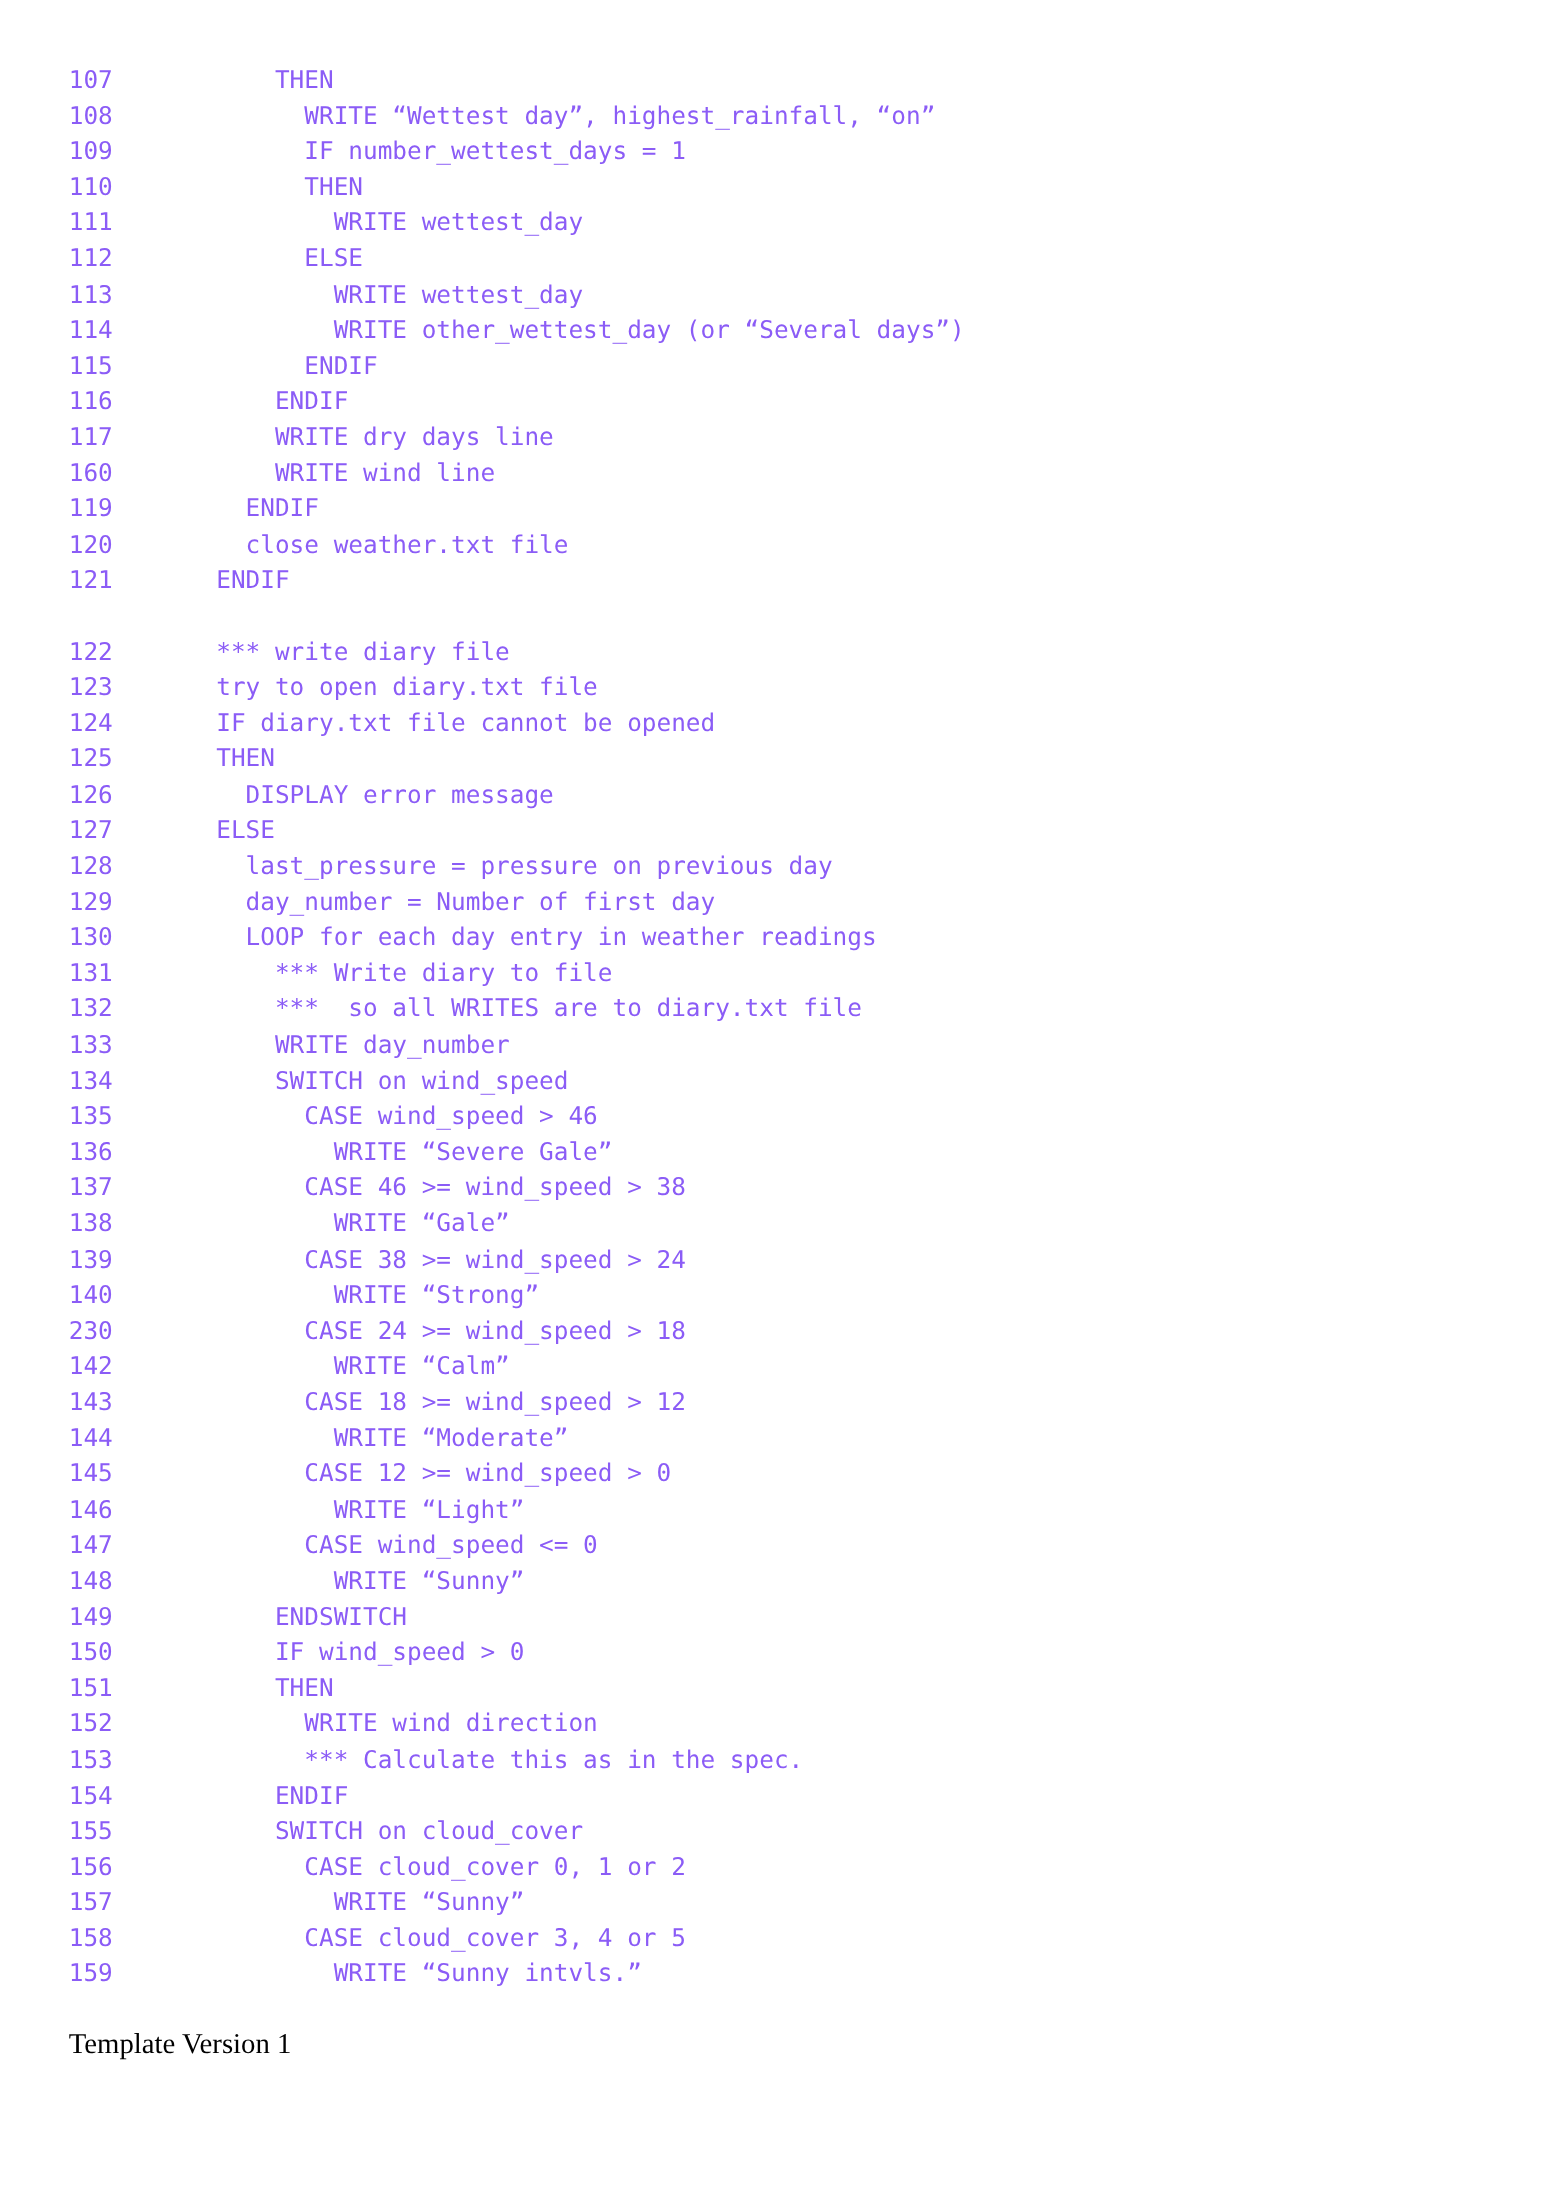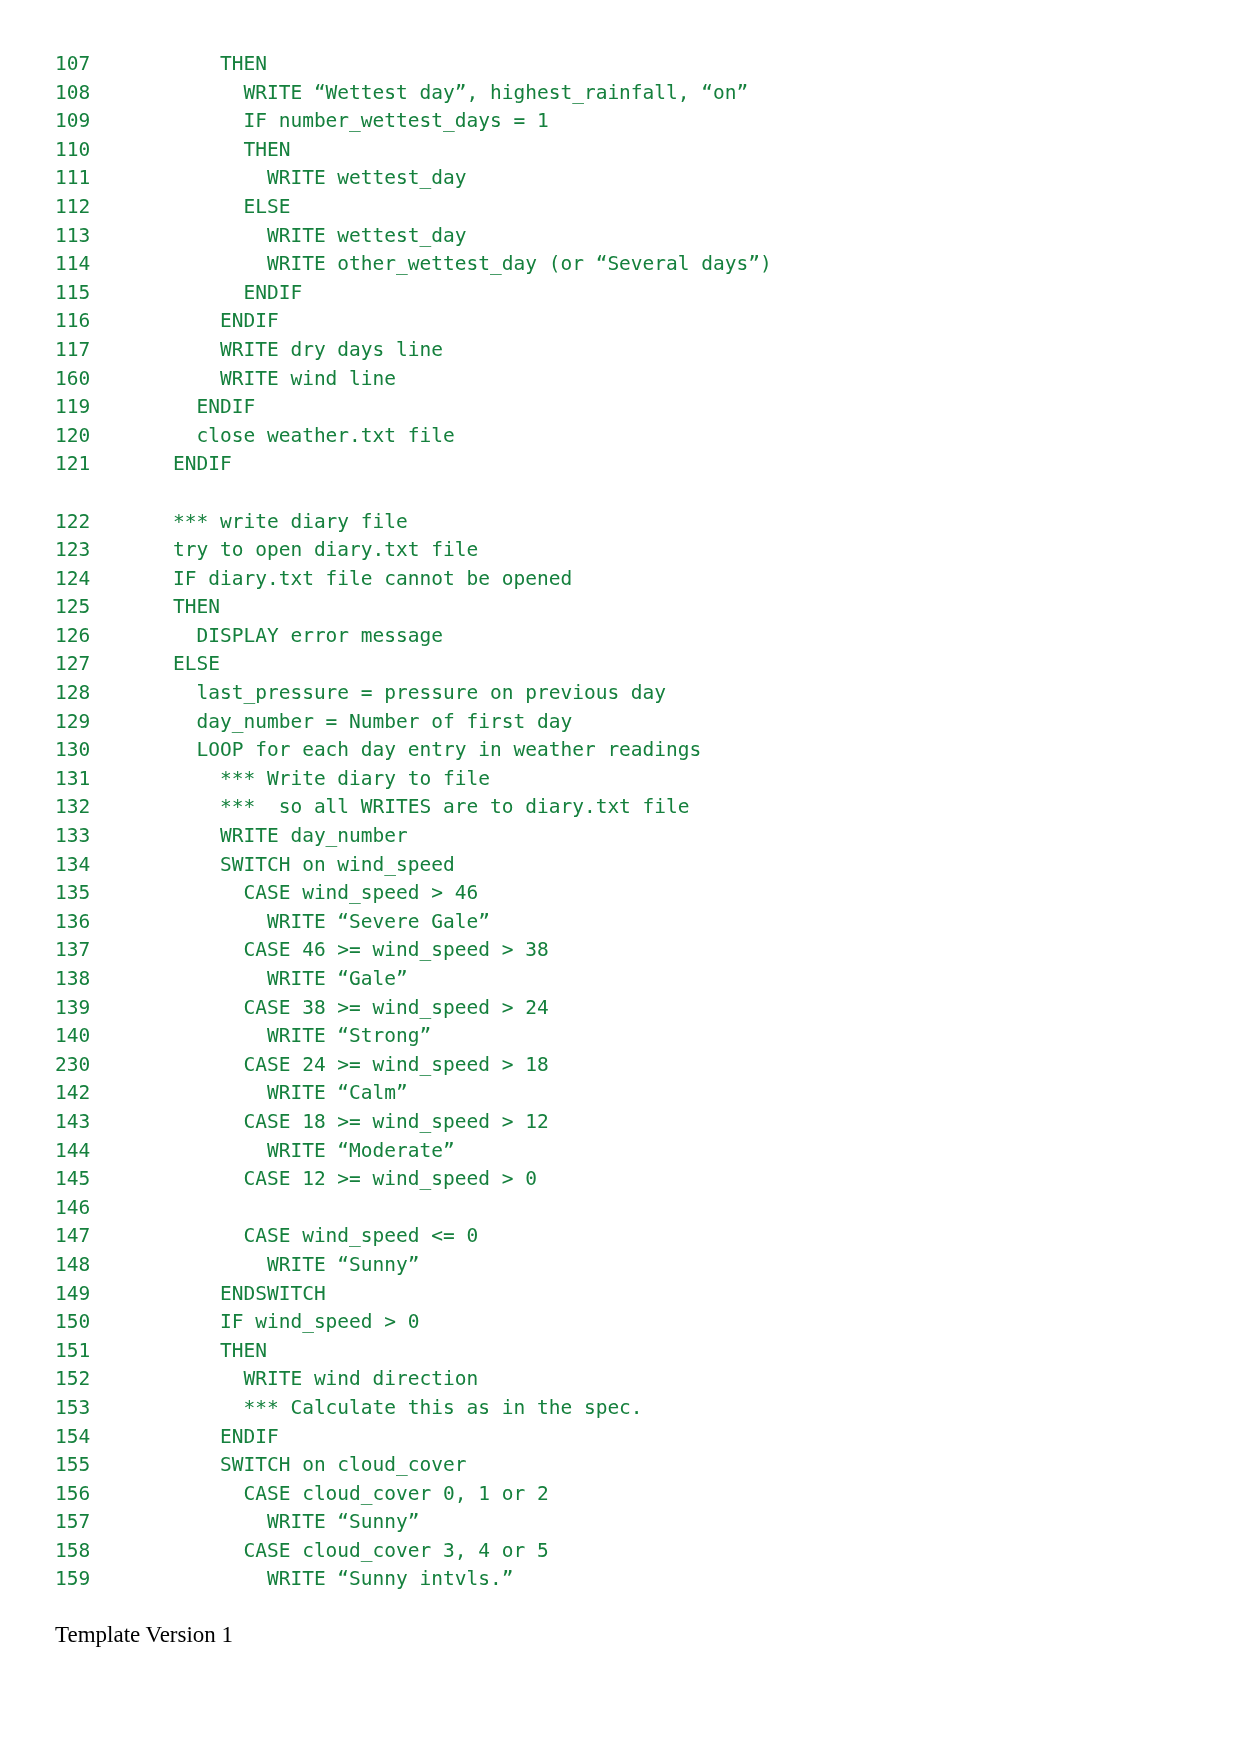--- a/index.html
+++ b/index.html
@@ -32,21 +32,21 @@
     width: 1120px;
   }
 
   .code-line {
     display: flex;
     align-items: baseline;
     height: 28.6px;
     font-family: "DejaVu Sans Mono", "Liberation Mono", monospace;
     font-size: 19.5px;
     line-height: 28.6px;
-    color: #15803d;
+    color: #8b5cf6;
     white-space: pre;
   }
 
   .code-line.blank {
     height: 28.6px;
   }
 
   .line-no {
     width: 118px;
     flex: 0 0 118px;
@@ -113,21 +113,21 @@
       <div class="code-line"><span class="line-no">136</span><span class="line-code">        WRITE “Severe Gale”</span></div>
       <div class="code-line"><span class="line-no">137</span><span class="line-code">      CASE 46 &gt;= wind_speed &gt; 38</span></div>
       <div class="code-line"><span class="line-no">138</span><span class="line-code">        WRITE “Gale”</span></div>
       <div class="code-line"><span class="line-no">139</span><span class="line-code">      CASE 38 &gt;= wind_speed &gt; 24</span></div>
       <div class="code-line"><span class="line-no">140</span><span class="line-code">        WRITE “Strong”</span></div>
       <div class="code-line"><span class="line-no">230</span><span class="line-code">      CASE 24 &gt;= wind_speed &gt; 18</span></div>
       <div class="code-line"><span class="line-no">142</span><span class="line-code">        WRITE “Calm”</span></div>
       <div class="code-line"><span class="line-no">143</span><span class="line-code">      CASE 18 &gt;= wind_speed &gt; 12</span></div>
       <div class="code-line"><span class="line-no">144</span><span class="line-code">        WRITE “Moderate”</span></div>
       <div class="code-line"><span class="line-no">145</span><span class="line-code">      CASE 12 &gt;= wind_speed &gt; 0</span></div>
-      <div class="code-line"><span class="line-no">146</span></div>
+      <div class="code-line"><span class="line-no">146</span><span class="line-code">        WRITE “Light”</span></div>
       <div class="code-line"><span class="line-no">147</span><span class="line-code">      CASE wind_speed &lt;= 0</span></div>
       <div class="code-line"><span class="line-no">148</span><span class="line-code">        WRITE “Sunny”</span></div>
       <div class="code-line"><span class="line-no">149</span><span class="line-code">    ENDSWITCH</span></div>
       <div class="code-line"><span class="line-no">150</span><span class="line-code">    IF wind_speed &gt; 0</span></div>
       <div class="code-line"><span class="line-no">151</span><span class="line-code">    THEN</span></div>
       <div class="code-line"><span class="line-no">152</span><span class="line-code">      WRITE wind direction</span></div>
       <div class="code-line"><span class="line-no">153</span><span class="line-code">      *** Calculate this as in the spec.</span></div>
       <div class="code-line"><span class="line-no">154</span><span class="line-code">    ENDIF</span></div>
       <div class="code-line"><span class="line-no">155</span><span class="line-code">    SWITCH on cloud_cover</span></div>
       <div class="code-line"><span class="line-no">156</span><span class="line-code">      CASE cloud_cover 0, 1 or 2</span></div>

